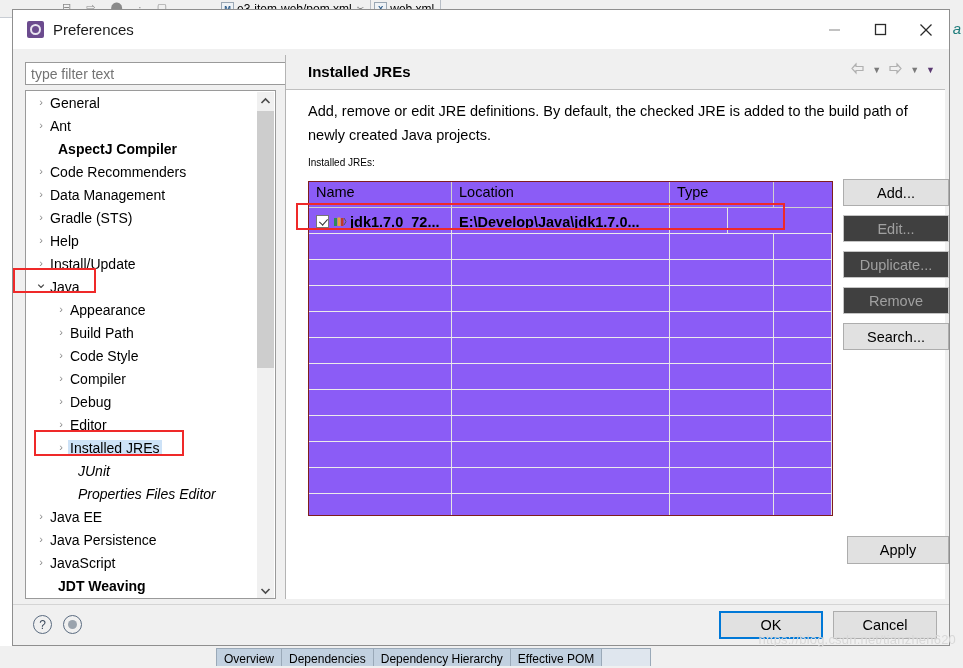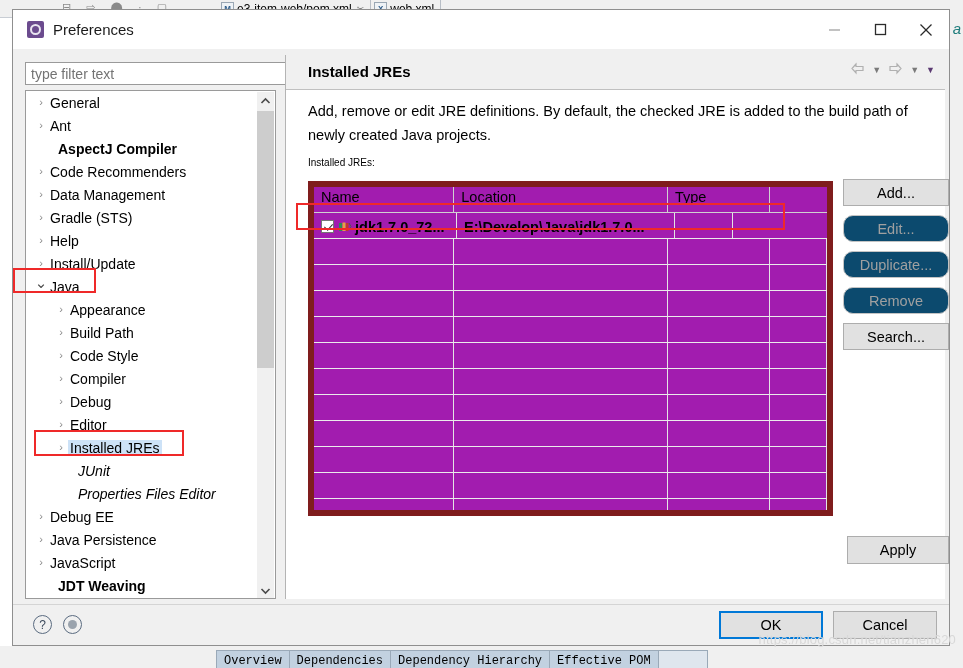--- a/index.html
+++ b/index.html
@@ -90,22 +90,21 @@
     position: absolute;
     left: 0; bottom: 0;
     width: 963px; height: 22px;
     background: #f0f0f0;
   }
   .bg-bottom-tabs {
     position: absolute;
     left: 216px; bottom: 0;
     height: 22px;
     display: flex;
-    align-items: flex-end;
-    font-family: Liberation Mono, monospace;
+    align-items: center;
   }
   .bg-bottom-tab {
     height: 17px;
     padding: 0 7px;
     font-size: 12px;
     line-height: 20px;
     color: #000;
     background: #c2d1e0;
     border: 1px solid #9aa9b8;
     border-bottom: none;
@@ -311,23 +310,23 @@
     left: 22px; top: 102px;
     font-size: 10px;
     color: #000;
   }
 
   
   .jre-table {
     position: absolute;
     left: 22px; top: 126px;
     width: 525px; height: 335px;
-    border: 6px solid #7f1d1d;
-    box-sizing: border-box;
-    background: #a21caf;
+    border: 1px solid #7f1d1d;
+    box-sizing: border-box;
+    background: #8b5cf6;
     overflow: hidden;
   }
   .jre-thead {
     display: flex;
     height: 25px;
     border-bottom: 1px solid #d0d0d0;
   }
   .jre-th {
     font-size: 14.5px;
     color: #000;
@@ -394,21 +393,21 @@
     width: 106px; height: 27px;
     margin-bottom: 9px;
     background: #e1e1e1;
     border: 1px solid #adadad;
     font-size: 14.5px;
     color: #000;
     font-family: "Liberation Sans", sans-serif;
     cursor: pointer;
     box-sizing: border-box;
   }
-  .sbtn.disabled { color: #a0a0a0; background: #0c4a6e; border-color: #c4c4c4; border-radius: 10px; }
+  .sbtn.disabled { color: #a0a0a0; background: #404040; border-color: #c4c4c4; }
 
   .apply-btn {
     position: absolute;
     left: 561px; top: 481px;
     width: 102px; height: 28px;
     background: #e1e1e1;
     border: 1px solid #adadad;
     font-size: 14.5px;
     color: #000;
     font-family: "Liberation Sans", sans-serif;
@@ -614,21 +613,21 @@
               <span class="tlabel">Installed JREs</span>
             </div>
             <div class="tree-item ind1 ind1-noarrow">
               <span class="tlabel">JUnit</span>
             </div>
             <div class="tree-item ind1 ind1-noarrow">
               <span class="tlabel">Properties Files Editor</span>
             </div>
             <div class="tree-item ind0">
               <span class="twisty">›</span>
-              <span class="tlabel">Debug EE</span>
+              <span class="tlabel">Java EE</span>
             </div>
             <div class="tree-item ind0">
               <span class="twisty">›</span>
               <span class="tlabel">Java Persistence</span>
             </div>
             <div class="tree-item ind0">
               <span class="twisty">›</span>
               <span class="tlabel">JavaScript</span>
             </div>
             <div class="tree-item ind0 ind0-noarrow">

